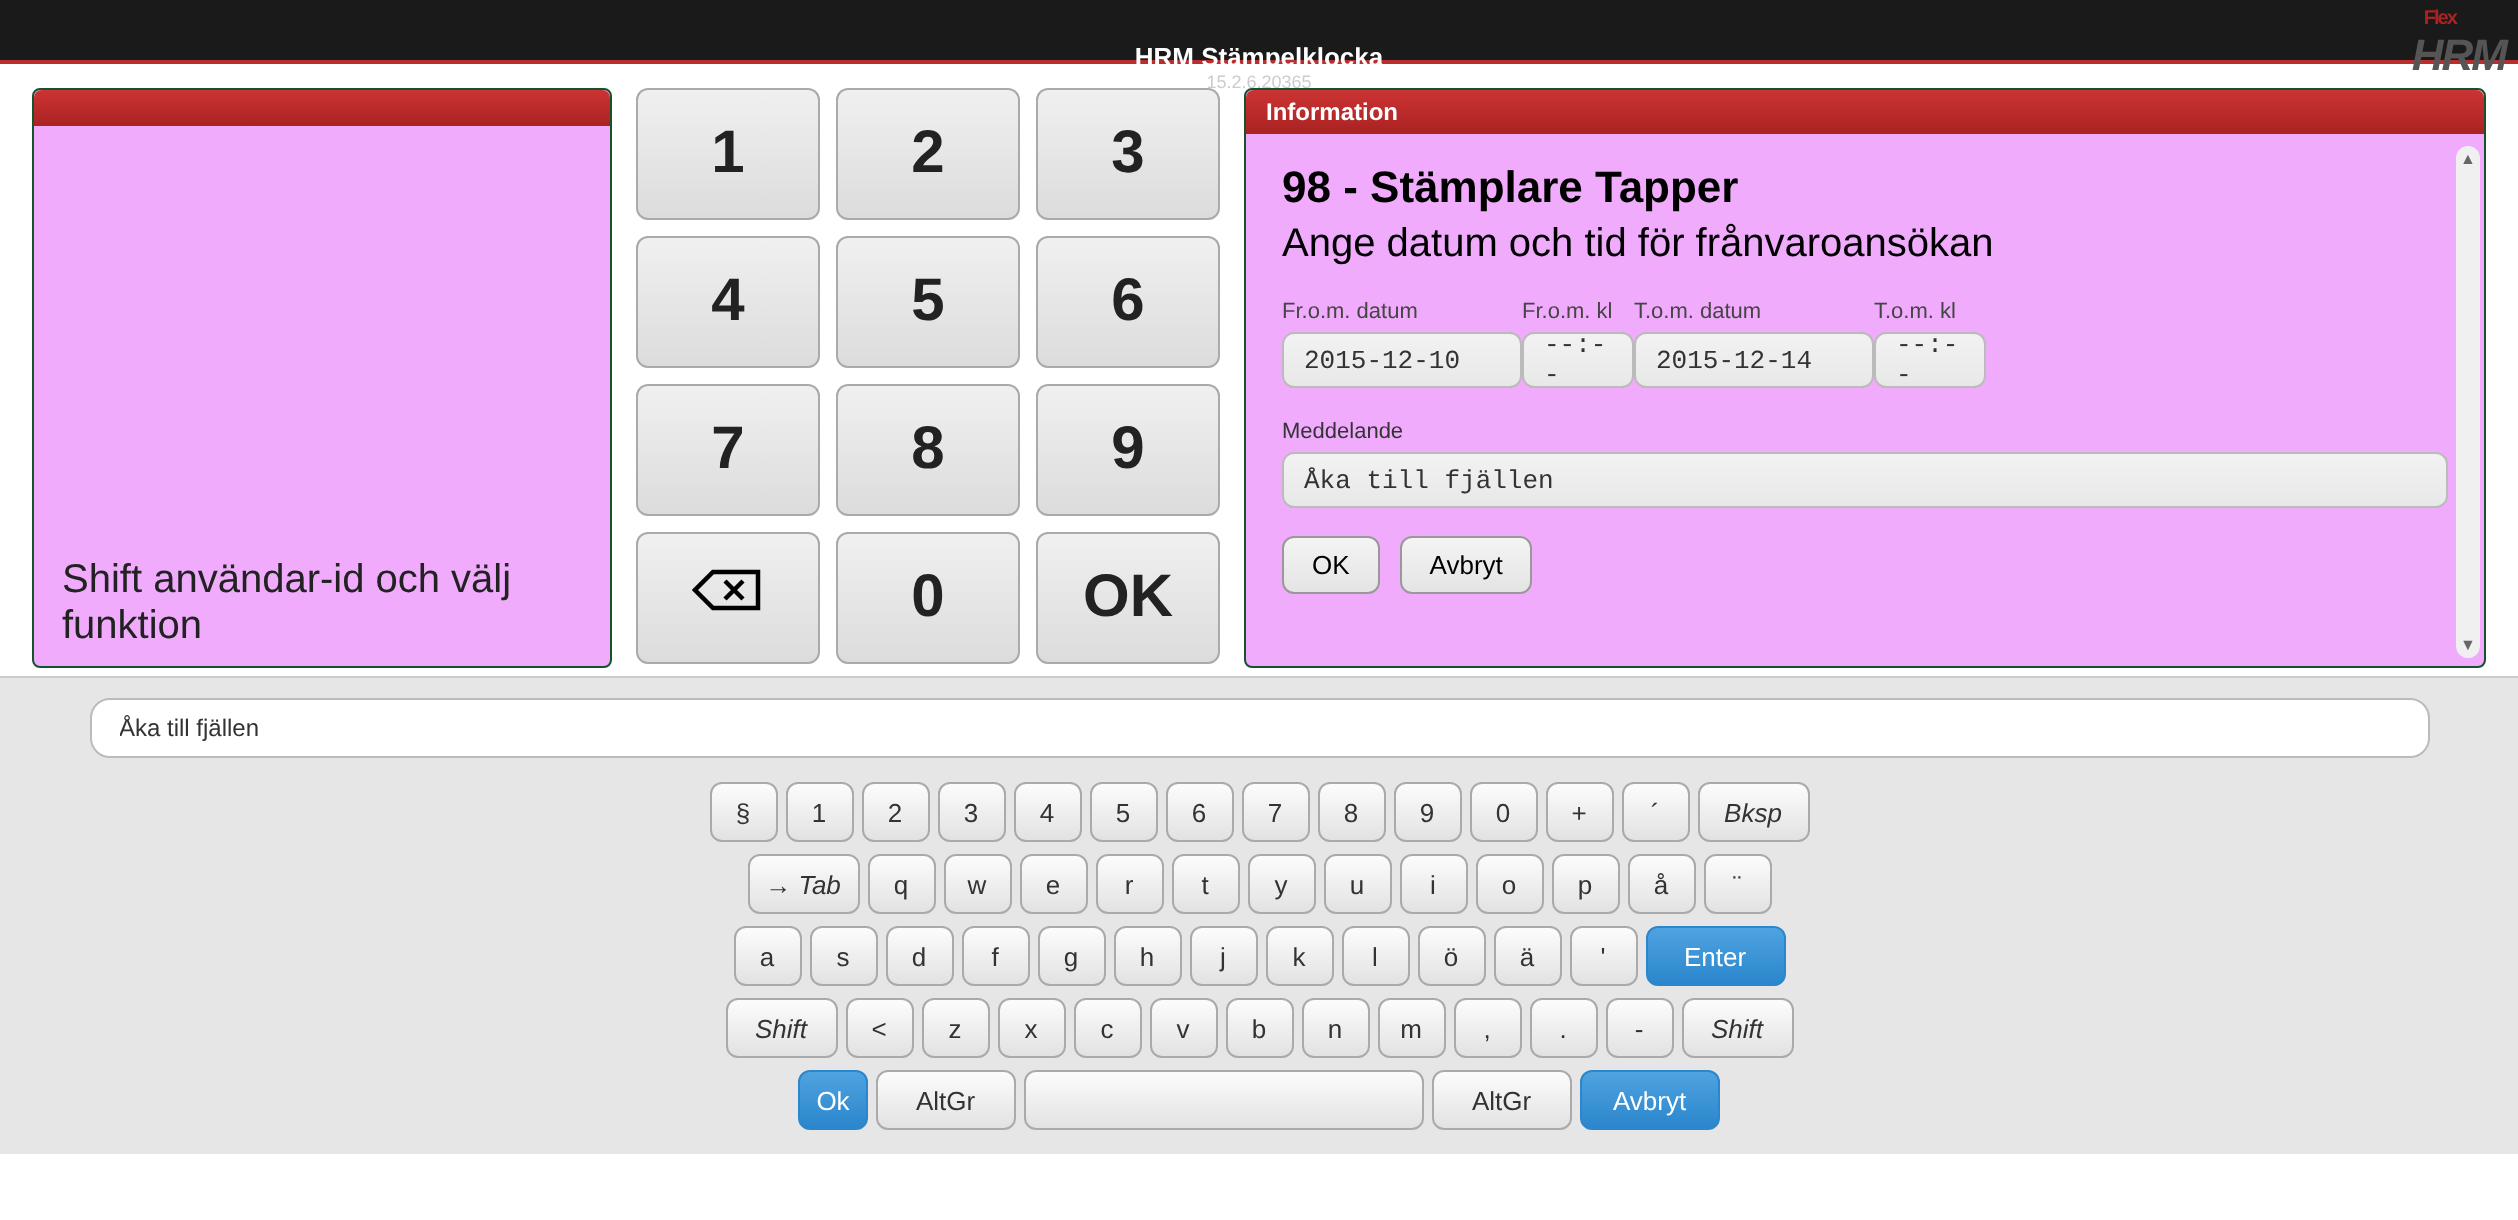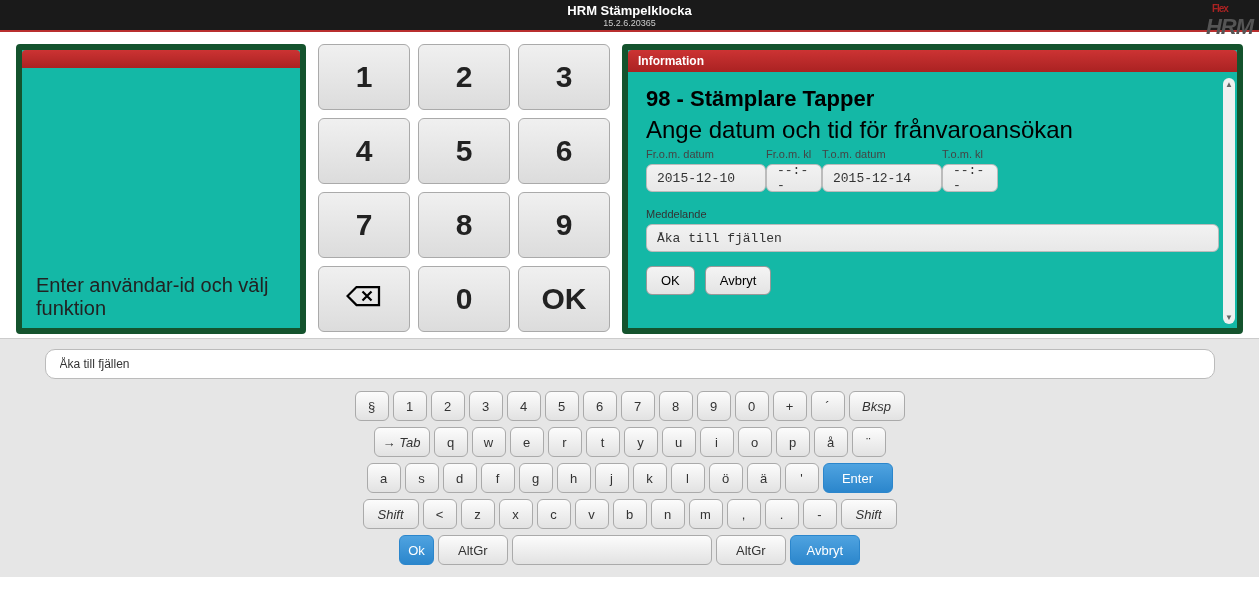--- a/index.html
+++ b/index.html
@@ -1,45 +1,45 @@
 <!DOCTYPE html>
 <html><head>
 <meta charset="utf-8">
 <style>
   * { box-sizing: border-box; margin: 0; padding: 0; }
   body { font-family: Arial, Helvetica, sans-serif; background: #fff; width: 1259px; }
 
   .topbar { background: #1a1a1a; color: #fff; height: 32px; position: relative; border-bottom: 2px solid #b92f2f; }
-  .topbar .title { text-align: center; font-weight: bold; font-size: 13px; padding-top: 3px; }
+  .topbar .title { text-align: center; font-weight: bold; font-size: 13px; padding-top: 21px; }
   .topbar .version { text-align: center; font-size: 9px; color: #ccc; }
   .topbar .logo { position: absolute; right: 6px; top: 0; font-size: 18px; font-weight: bold; letter-spacing: -1px; line-height: 16px; color:#444; }
   .topbar .logo .flex { color: #aa2222; font-size:10px; position:relative; top:-2px; left:6px; }
   .topbar .logo .hrm { color: #555; font-size:22px; font-style:italic;}
 
   .main { display: flex; gap: 12px; padding: 12px 16px 4px 16px; }
 
-  .panel { border: 6px solid #14532d; border-radius: 4px; background: #14b8a6; }
+  .panel { border: 1px solid #14532d; border-radius: 4px; background: #f0abfc; }
   .panel-header { background: linear-gradient(#c33, #a22); color: #fff; font-size: 12px; font-weight: bold; padding: 4px 10px; border-radius: 4px 4px 0 0; }
   .left-panel { width: 290px; height: 290px; display:flex; flex-direction:column;}
   .left-panel .panel-header { height: 18px; }
   .left-panel .prompt { padding: 8px 14px; font-size: 20px; color:#222; margin-top:auto; }
 
   .keypad { display: grid; grid-template-columns: repeat(3, 92px); grid-auto-rows: 66px; gap: 8px; }
   .keypad .key {
     background: linear-gradient(#f0f0f0, #dcdcdc);
     border: 1px solid #aaa; border-radius: 6px;
     font-size: 30px; font-weight: bold; color:#222;
     display:flex; align-items:center; justify-content:center; cursor:pointer;
   }
   .keypad .key svg { width: 36px; height: 28px; }
 
   .right-panel { flex: 1; position:relative; }
   .right-content { padding: 10px 18px 14px 18px; }
   .user-line { font-size: 22px; font-weight: bold; margin: 4px 0 4px 0; }
-  .instr { font-size: 24px; margin-bottom: 4px; }
+  .instr { font-size: 20px; margin-bottom: 16px; }
   .fields { display: flex; }
   .field-col { display:flex; flex-direction:column; }
   .field-col label { font-size: 11px; color:#444; margin-bottom: 4px; }
   .txt {
     height: 28px; border: 1px solid #bbb; border-radius: 6px; padding: 0 10px;
     background: linear-gradient(#f2f2f2,#e8e8e8); font-size:13px; color:#333; display:inline-flex; align-items:center;font-family:Liberation Mono, monospace;
   }
   .msg-label { font-size: 11px; color:#333; margin-top: 16px; margin-bottom:4px;}
   .msg-box { width: 100%; height: 28px; }
   .btn {
@@ -77,21 +77,21 @@
   <div class="version">15.2.6.20365</div>
   <div class="logo">
     <span class="flex">Flex</span><br>
     <span class="hrm">HRM</span>
   </div>
 </div>
 
 <div class="main">
   <div class="panel left-panel">
     <div class="panel-header"></div>
-    <div class="prompt">Enter användar-id och välj funktion</div>
+    <div class="prompt">Shift användar-id och välj funktion</div>
   </div>
 
   <div class="keypad">
     <div class="key">1</div>
     <div class="key">2</div>
     <div class="key">3</div>
     <div class="key">4</div>
     <div class="key">5</div>
     <div class="key">6</div>
     <div class="key">7</div>

